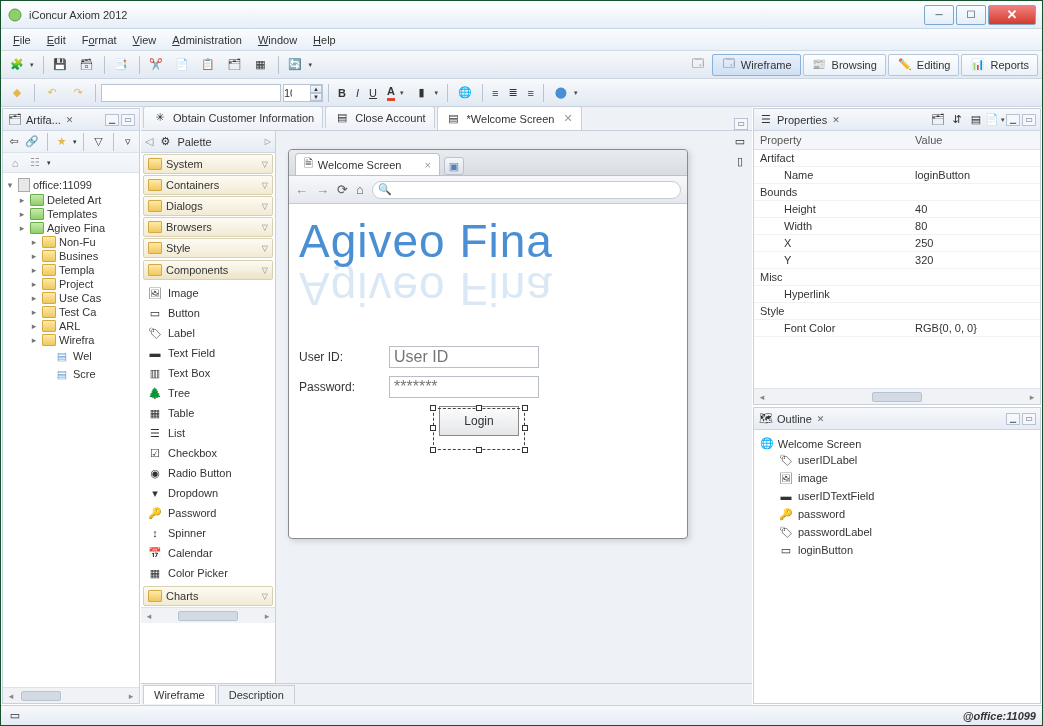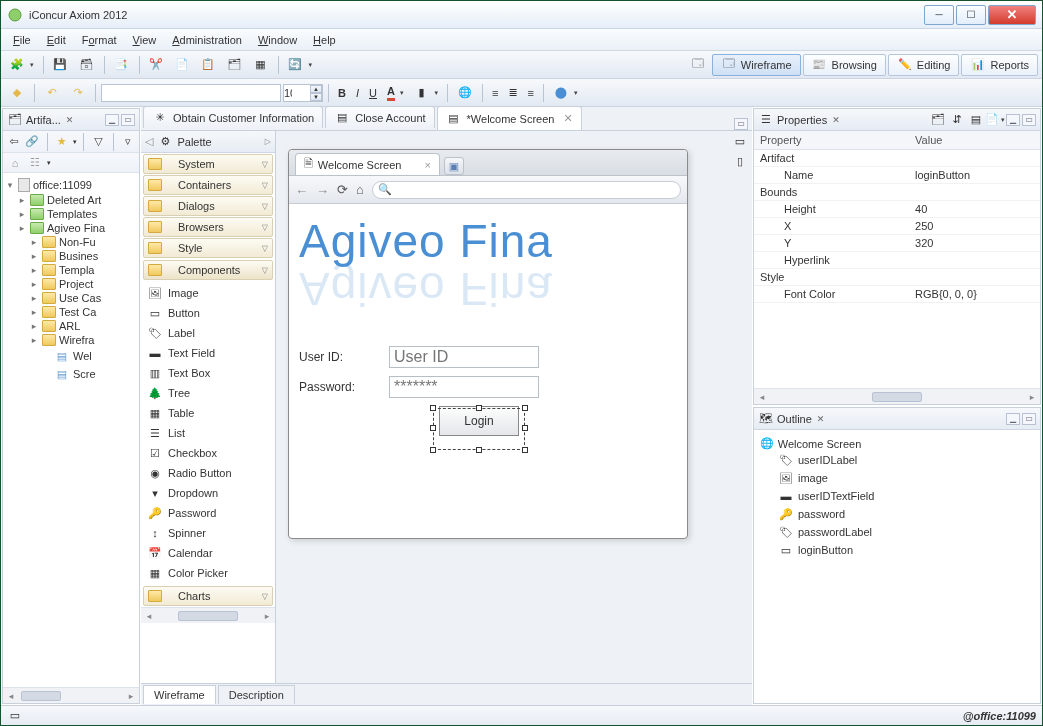--- a/index.html
+++ b/index.html
@@ -40,21 +40,21 @@
 .f-yel{background:linear-gradient(#ffe9a8,#f0c95e);border:1px solid #d4a93e;border-radius:1px}
 .f-grn{background:linear-gradient(#c8eab0,#8fcf6a);border:1px solid #6aab4a;border-radius:1px}
 .f-db{background:#e8e8e8;border:1px solid #aaa;width:12px;height:14px;position:relative}
 .mid{flex:1;display:flex;flex-direction:column;min-width:0}
 .tabsrow{height:24px;display:flex;align-items:flex-end;background:#eef2f7;border-bottom:1px solid #c8d0dc;padding-left:2px;gap:0}
 .etab{height:22px;border:1px solid #c8d0dc;border-bottom:none;background:linear-gradient(#fbfcfe,#eef2f8);padding:0 8px;display:flex;align-items:center;gap:5px;margin-right:2px;border-radius:3px 3px 0 0}
 .etab.active{background:#fff;height:24px}
 .midbody{flex:1;display:flex;min-height:0}
 .palette{width:135px;border-right:1px solid #c8d0dc;display:flex;flex-direction:column}
 .palette .phdr{height:22px;background:linear-gradient(#f6f8fb,#e6ecf4);display:flex;align-items:center;padding:0 4px;border-bottom:1px solid #cdd6e2;gap:4px}
-.palette .cat{height:20px;background:linear-gradient(#fdfbf3,#f1ead4);border:1px solid #d9d0b4;border-radius:2px;margin:1px 2px;display:flex;align-items:center;padding:0 4px;gap:16px}
+.palette .cat{height:20px;background:linear-gradient(#fdfbf3,#f1ead4);border:1px solid #d9d0b4;border-radius:2px;margin:1px 2px;display:flex;align-items:center;padding:0 4px;gap:4px}
 .palette .cat .arr{margin-left:auto;font-size:8px;color:#888}
 .palette .items{padding:2px 4px}
 .palette .itm{display:flex;align-items:center;gap:5px;padding:2px 2px}
 .canvaswrap{flex:1;background:#eef1f5;position:relative;overflow:hidden}
 .canvas-tb{position:absolute;right:4px;top:2px;display:flex;flex-direction:column;gap:4px}
 .browser{position:absolute;left:12px;top:18px;width:400px;height:390px;background:#fff;border:1px solid #8a8a8a;box-shadow:2px 2px 6px rgba(0,0,0,.15);border-radius:4px}
 .browser .btabs{height:26px;background:linear-gradient(#e8ecf0,#d8dde3);display:flex;align-items:flex-end;padding-left:6px;border-bottom:1px solid #bcc2ca;border-radius:4px 4px 0 0}
 .browser .btab{height:22px;background:#fff;border:1px solid #bcc2ca;border-bottom:none;border-radius:4px 4px 0 0;padding:0 8px;display:flex;align-items:center;gap:5px;font-size:11px}
 .browser .addtab{width:20px;height:18px;background:linear-gradient(#f4f6f9,#dde2e9);border:1px solid #bcc2ca;border-radius:3px;margin-left:4px;display:flex;align-items:center;justify-content:center;font-size:11px;color:#5b7fb5}
 .browser .bbar{height:28px;background:linear-gradient(#f7f8fa,#e4e8ee);display:flex;align-items:center;padding:0 6px;gap:8px;border-bottom:1px solid #c6ccd4}
@@ -555,26 +555,33 @@
                   <td>loginButton</td>
                 </tr>
                 <tr class="grp">
                   <td colspan="2" style="padding-left:6px">Bounds</td>
                 </tr>
                 <tr>
                   <td style="padding-left:30px">Height</td>
                   <td>40</td>
                 </tr>
                 <tr>
+                  <td style="padding-left:30px">Width</td>
+                  <td>80</td>
+                </tr>
+                <tr>
                   <td style="padding-left:30px">X</td>
                   <td>250</td>
                 </tr>
                 <tr>
                   <td style="padding-left:30px">Y</td>
                   <td>320</td>
+                </tr>
+                <tr class="grp">
+                  <td colspan="2" style="padding-left:6px">Misc</td>
                 </tr>
                 <tr>
                   <td style="padding-left:30px">Hyperlink</td>
                   <td></td>
                 </tr>
                 <tr class="grp">
                   <td colspan="2" style="padding-left:6px">Style</td>
                 </tr>
                 <tr>
                   <td style="padding-left:30px">Font Color</td>

